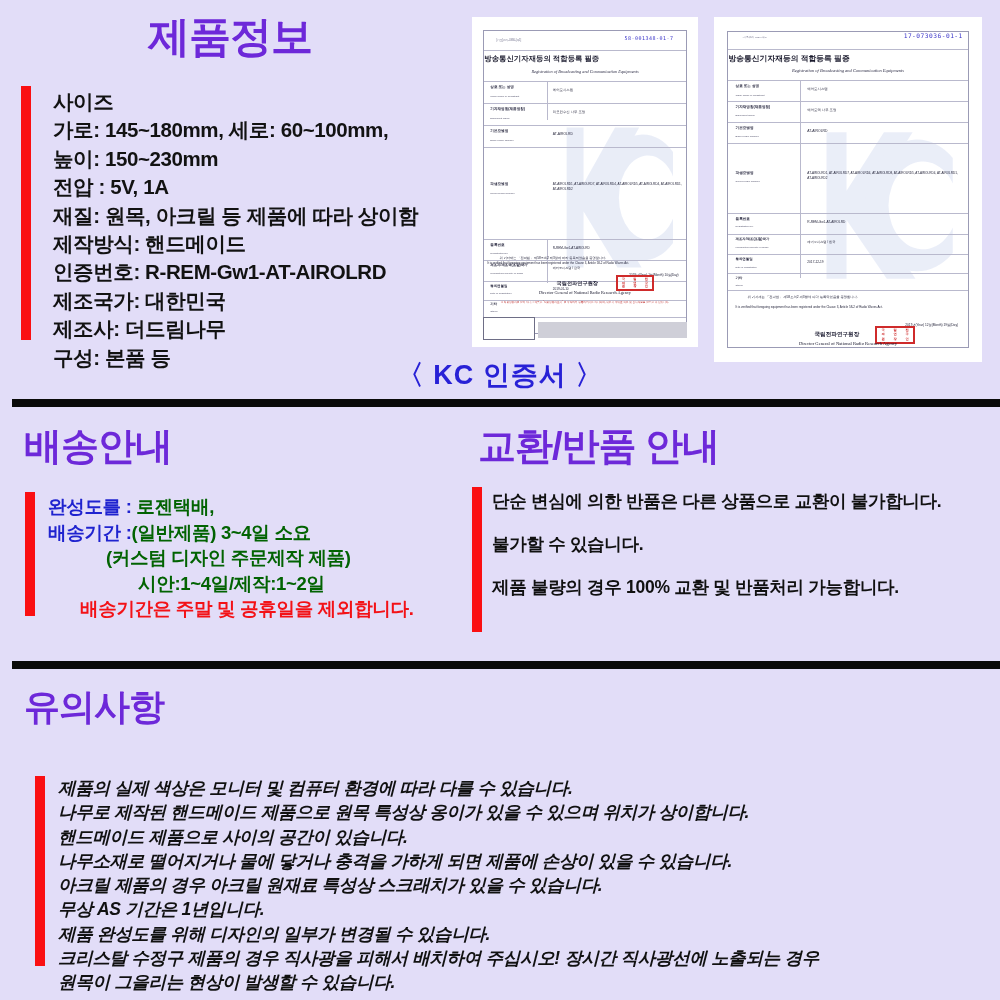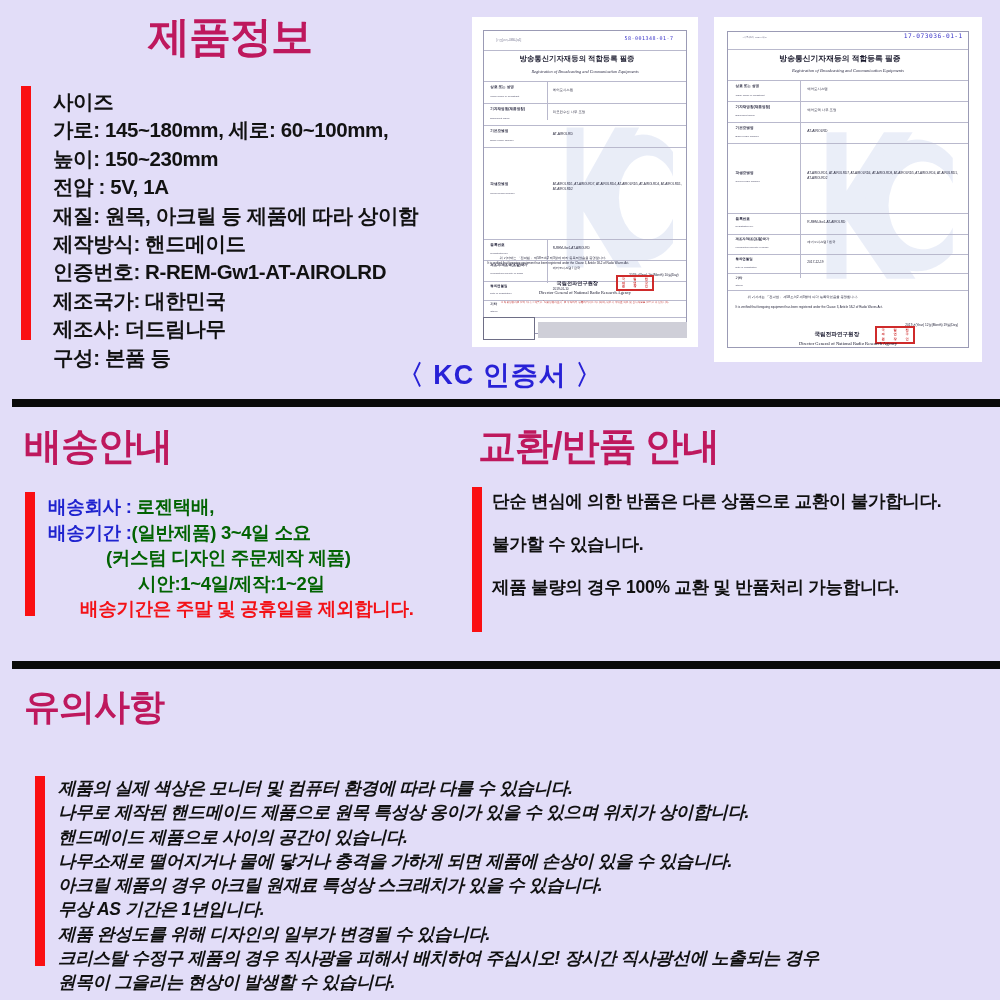--- a/index.html
+++ b/index.html
@@ -30,21 +30,21 @@
     background: #0a0a0a;
   }
   .redbar {
     position: absolute;
     width: 10px;
     background: #fa0f12;
   }
   .sect-title {
     position: absolute;
     font-weight: bold;
-    color: #be185d;
+    color: #6d28d9;
     letter-spacing: -1px;
     white-space: nowrap;
   }
 
   
   #title-product {
     left: 148px;
     top: 14px;
     font-size: 42px;
     line-height: 46px;
@@ -108,21 +108,20 @@
   .cert-leftcode {
     position: absolute;
     left: 6%;
     top: 2.4%;
     color: #6a6a86;
     white-space: nowrap;
   }
   .cert-title-ko {
     position: absolute;
     left: 0; right: 16px;
-    text-align: center;
     font-weight: bold;
     color: #1b1b2e;
     white-space: nowrap;
   }
   .cert-title-en {
     position: absolute;
     left: 0; right: 0;
     text-align: center;
     font-family: "Liberation Serif", "DejaVu Serif", serif;
     font-style: italic;
@@ -462,21 +461,21 @@
 
   <div id="kc-label">〈 KC 인증서 〉</div>
 
   <div class="hdiv" id="div-1"></div>
 
   <div class="sect-title" id="title-ship">배송안내</div>
   <div class="redbar" id="bar-ship"></div>
 
   <div id="ship-lines">
     <div>
-      <span class="c-blue">배송회사 : </span><span class="c-green">로젠택배,</span>
+      <span class="c-blue">완성도를 : </span><span class="c-green">로젠택배,</span>
     </div>
     <div>
       <span class="c-blue">배송기간 :</span><span class="c-green">(일반제품) 3~4일 소요</span>
     </div>
     <div class="indent-1">
       <span class="c-green">(커스텀 디자인 주문제작 제품)</span>
     </div>
     <div class="indent-2">
       <span class="c-green">시안:1~4일/제작:1~2일</span>
     </div>

